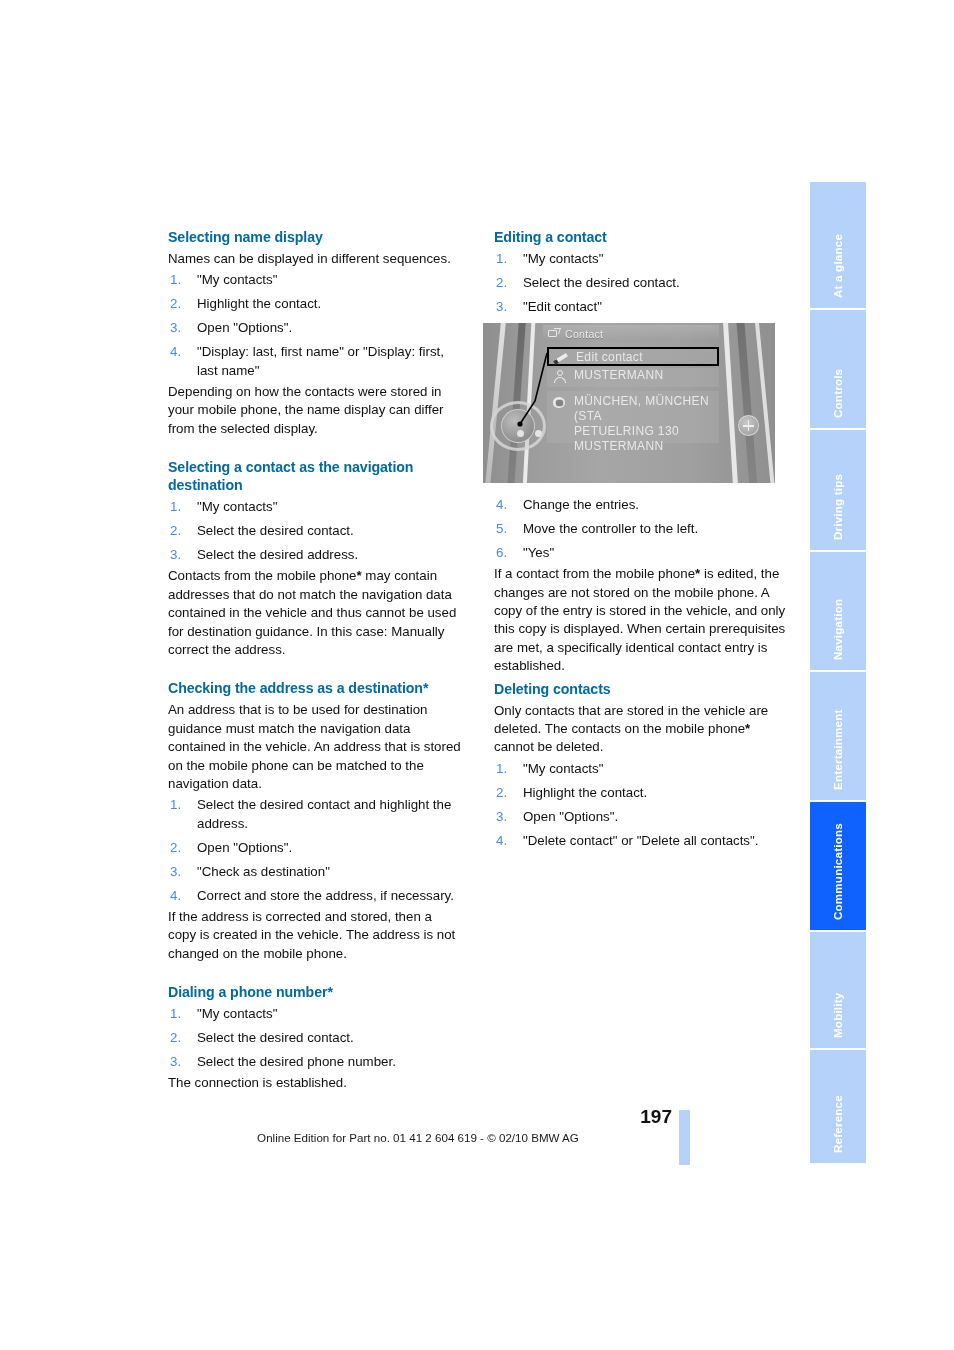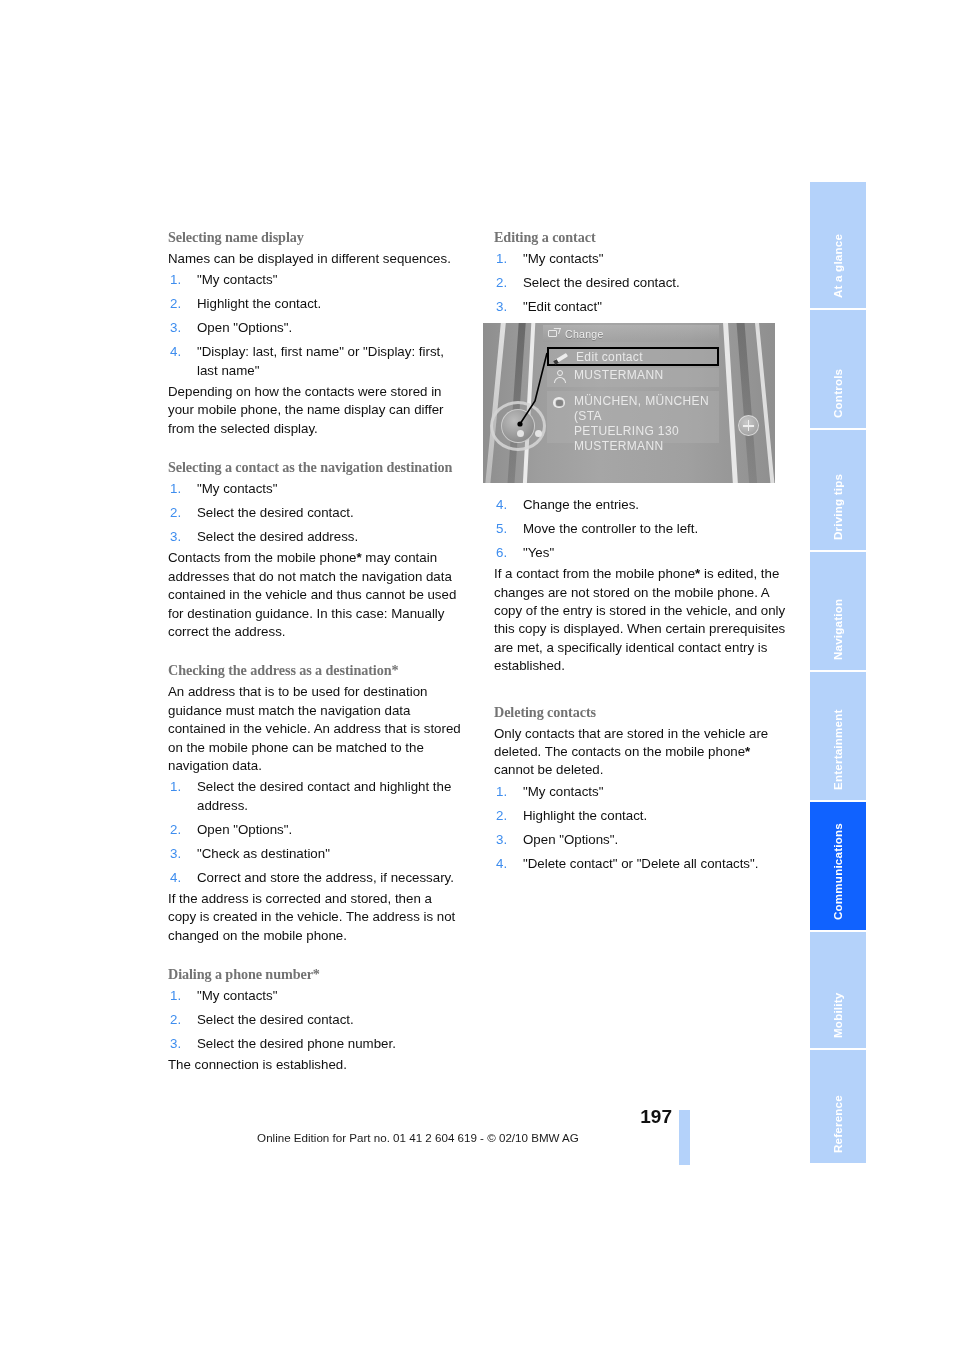--- a/index.html
+++ b/index.html
@@ -26,30 +26,29 @@
   
   .col {
     position: absolute;
     top: 228px;
     width: 293px;
   }
   .col-left  { left: 168px; }
   .col-right { left: 494px; }
 
   h2.section-title {
-    color: #737373;
+    color: #0369a1;
     font-size: 14.2px;
     font-weight: bold;
     line-height: 18px;
     margin: 0 0 4px 0;
     letter-spacing: -0.1px;
-    font-family: Liberation Serif, serif;
   }
   .block + .block { margin-top: 20px; }
-  .block-tight + .block { margin-top: 27px; }
+  .block-tight + .block { margin-top: 4px; }
 
   p.para {
     font-size: 13.3px;
     line-height: 18.4px;
     margin: 0 0 2px 0;
     color: #101010;
   }
 
   ol.steps {
     list-style: none;
@@ -473,21 +472,21 @@
         <div class="knob-dot d1"></div>
         <div class="knob-dot d2"></div>
       </div>
     </div>
 
     <div class="side-btn"></div>
 
     <div class="screen">
       <div class="screen-header">
         <span class="hdr-icon"></span>
-        <span class="hdr-text">Change</span>
+        <span class="hdr-text">Contact</span>
       </div>
 
       <div class="menu-row row-edit">
         <span class="mi mi-pencil"></span>
         <span class="row-text">Edit contact</span>
       </div>
 
       <div class="menu-row row-name">
         <span class="mi mi-person"></span>
         <span class="row-text">MUSTERMANN</span>

